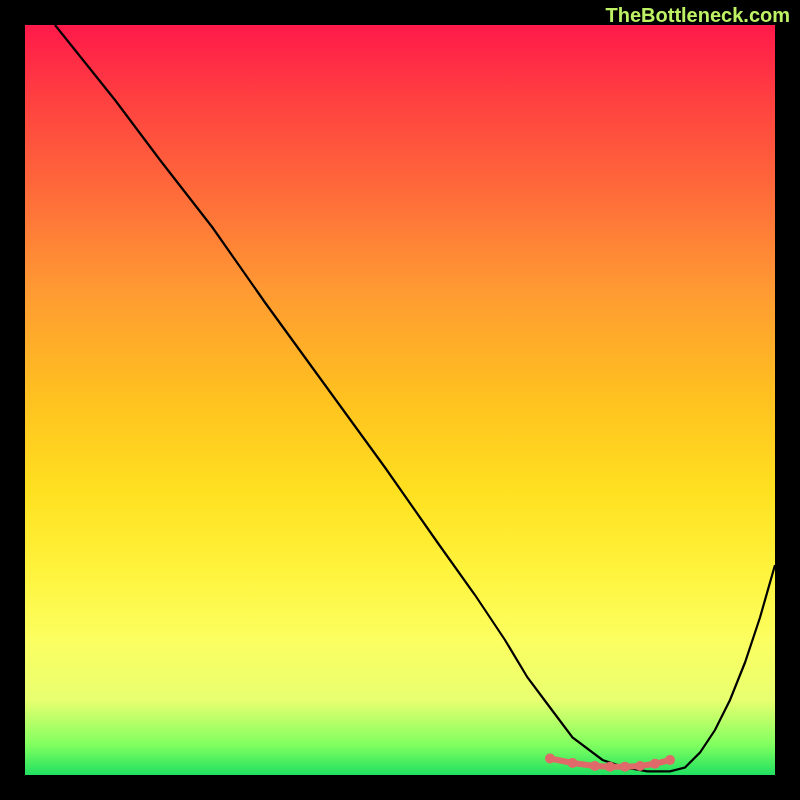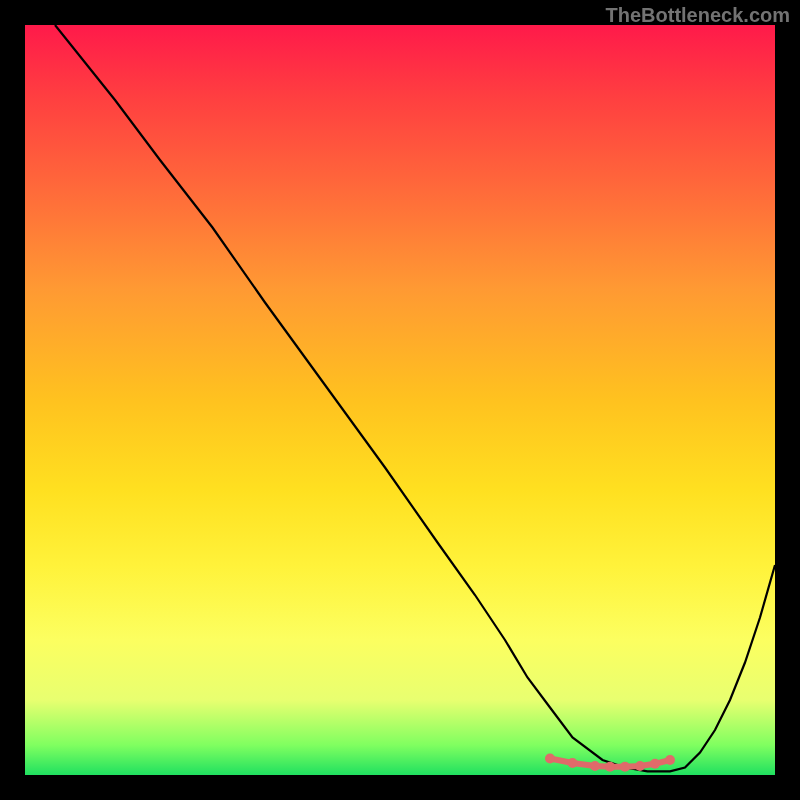--- a/index.html
+++ b/index.html
@@ -8,21 +8,21 @@
     width: 800px;
     height: 800px;
     background: #000;
     position: relative;
     font-family: Arial, sans-serif;
   }
   .watermark {
     position: absolute;
     top: 4px;
     right: 10px;
-    color: #737373;
+    color: #bef264;
     font-size: 20px;
     font-weight: bold;
     z-index: 10;
   }
   .plot-area {
     position: absolute;
     left: 25px;
     top: 25px;
     width: 750px;
     height: 750px;

